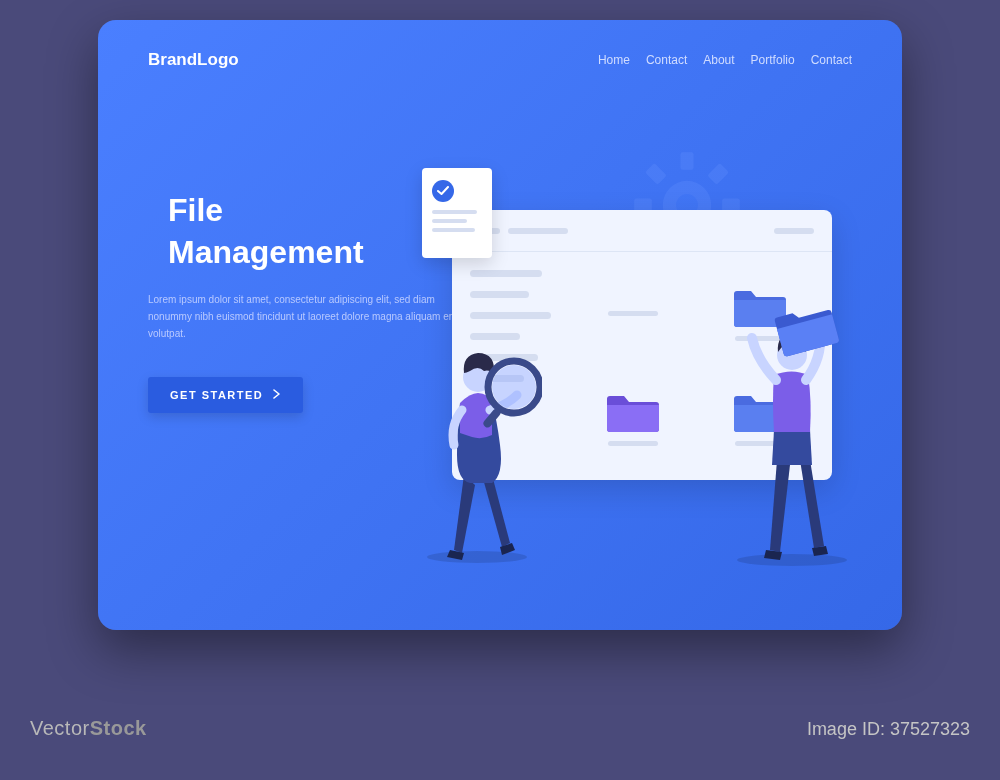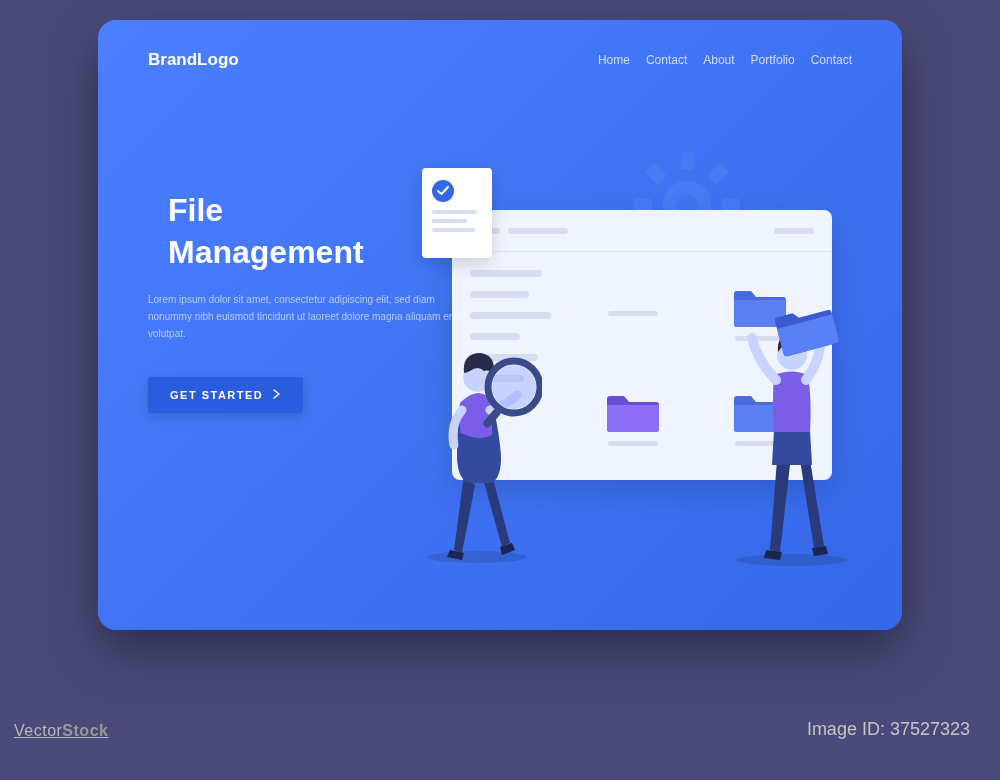--- a/index.html
+++ b/index.html
@@ -161,26 +161,25 @@
   left: 20px;
   top: 185px;
 }
 .person-right {
   position: absolute;
   right: -10px;
   top: 160px;
 }
 .watermark-left {
   position: absolute;
-  left: 14px;
+  left: 30px;
   bottom: 40px;
   color: #b8b8b8;
-  font-size: 16px;
+  font-size: 20px;
   letter-spacing: 0.5px;
-  text-decoration: underline;
 }
 .watermark-left b { color: #999; font-weight: 600; }
 .watermark-right {
   position: absolute;
   right: 30px;
   bottom: 40px;
   color: #c5c5c5;
   font-size: 18px;
 }
 </style>

